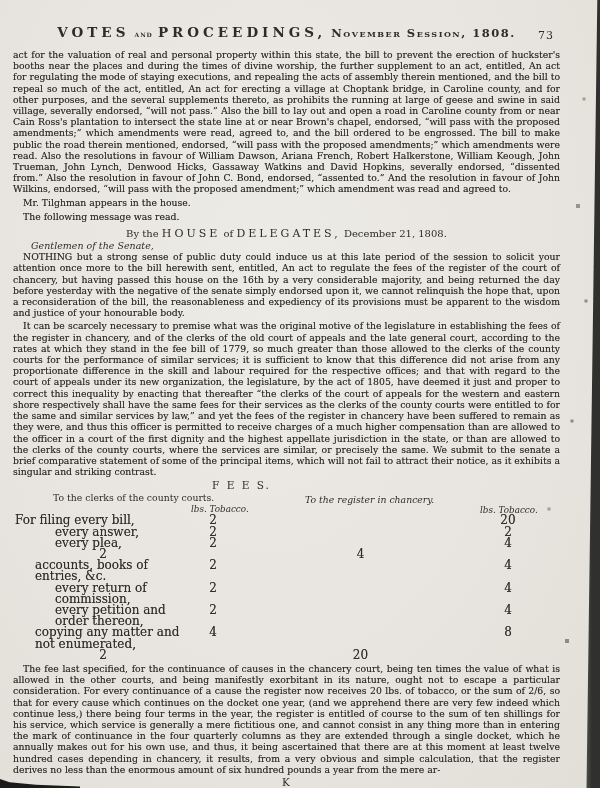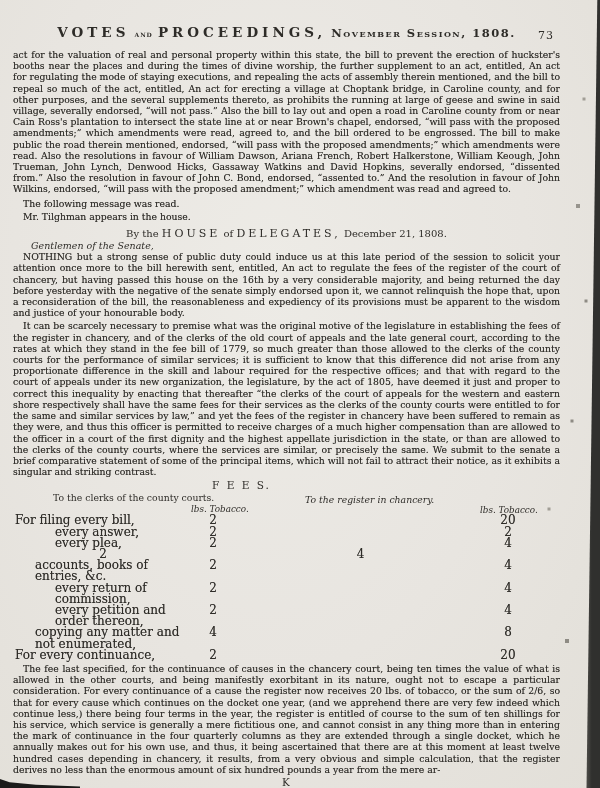--- a/index.html
+++ b/index.html
@@ -73,22 +73,22 @@
 
   <div class="hdr">
     <span class="hdr-main">VOTES</span>
     <span class="hdr-and">and</span>
     <span class="hdr-main">PROCEEDINGS,</span>
     <span class="hdr-session">November Session, 1808.</span>
     <span class="pageno">73</span>
   </div>
 
   <div class="txt">act for the valuation of real and personal property within this state, the bill to prevent the erection of huckster's booths near the places and during the times of divine worship, the further supplement to an act, entitled, An act for regulating the mode of staying executions, and repealing the acts of assembly therein mentioned, and the bill to repeal so much of the act, entitled, An act for erecting a village at Choptank bridge, in Caroline county, and for other purposes, and the several supplements thereto, as prohibits the running at large of geese and swine in said village, severally endorsed, “will not pass.” Also the bill to lay out and open a road in Caroline county from or near Cain Ross's plantation to intersect the state line at or near Brown's chapel, endorsed, “will pass with the proposed amendments;” which amendments were read, agreed to, and the bill ordered to be engrossed. The bill to make public the road therein mentioned, endorsed, “will pass with the proposed amendments;” which amendments were read. Also the resolutions in favour of William Dawson, Ariana French, Robert Halkerstone, William Keough, John Trueman, John Lynch, Denwood Hicks, Gassaway Watkins and David Hopkins, severally endorsed, “dissented from.” Also the resolution in favour of John C. Bond, endorsed, “assented to.” And the resolution in favour of John Wilkins, endorsed, “will pass with the proposed amendment;” which amendment was read and agreed to.</div>
+  <div class="txt indent mt2">Mr. Tilghman appears in the house.</div>
   <div class="txt indent mt3">The following message was read.</div>
-  <div class="txt indent mt2">Mr. Tilghman appears in the house.</div>
 
   <div class="byline">
     <span>By the</span>
     <span class="by-sp">HOUSE</span>
     <span>of</span>
     <span class="by-sp">DELEGATES,</span>
     <span>December 21, 1808.</span>
   </div>
   <div class="salutation">Gentlemen of the Senate,</div>
 
@@ -147,21 +147,20 @@
         <span></span>
       <span class="fee-val">4</span>
     </div>
     <div class="fee-row">
       <span class="fee-label i1">copying any matter and not enumerated,</span>
       <span class="fee-val">4</span>
         <span></span>
       <span class="fee-val">8</span>
     </div>
     <div class="fee-row">
-      <span class="fee-label i0">For every continuance,</span>
       <span class="fee-val">2</span>
         <span></span>
       <span class="fee-val">20</span>
     </div>
   </div>
 
   <div class="txt indent mt2">The fee last specified, for the continuance of causes in the chancery court, being ten times the value of what is allowed in the other courts, and being manifestly exorbitant in its nature, ought not to escape a particular consideration. For every continuance of a cause the register now receives 20 lbs. of tobacco, or the sum of 2/6, so that for every cause which continues on the docket one year, (and we apprehend there are very few indeed which continue less,) there being four terms in the year, the register is entitled of course to the sum of ten shillings for his service, which service is generally a mere fictitious one, and cannot consist in any thing more than in entering the mark of continuance in the four quarterly columns as they are extended through a single docket, which he annually makes out for his own use, and thus, it being ascertained that there are at this moment at least twelve hundred cases depending in chancery, it results, from a very obvious and simple calculation, that the register derives no less than the enormous amount of six hundred pounds a year from the mere ar-</div>
   <div class="sig">K</div>
 </div>
 

